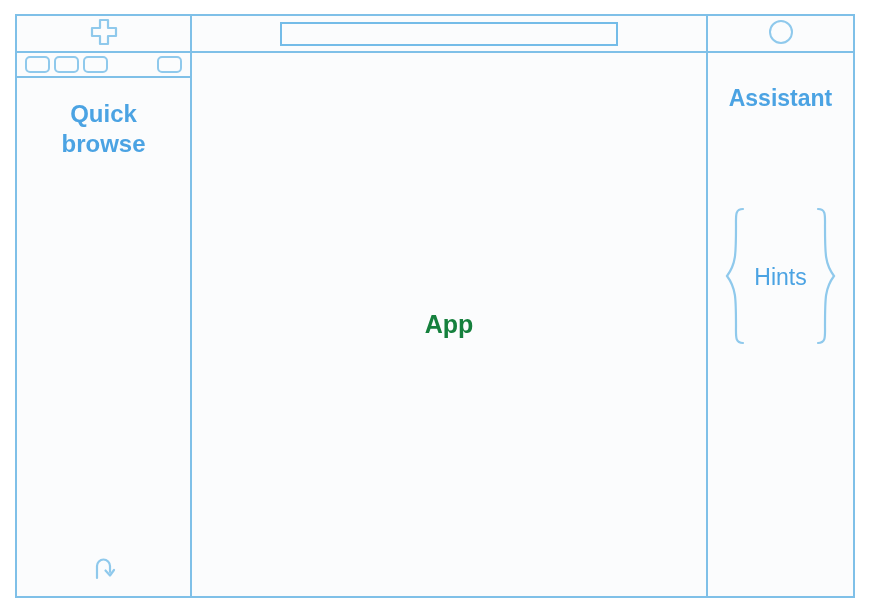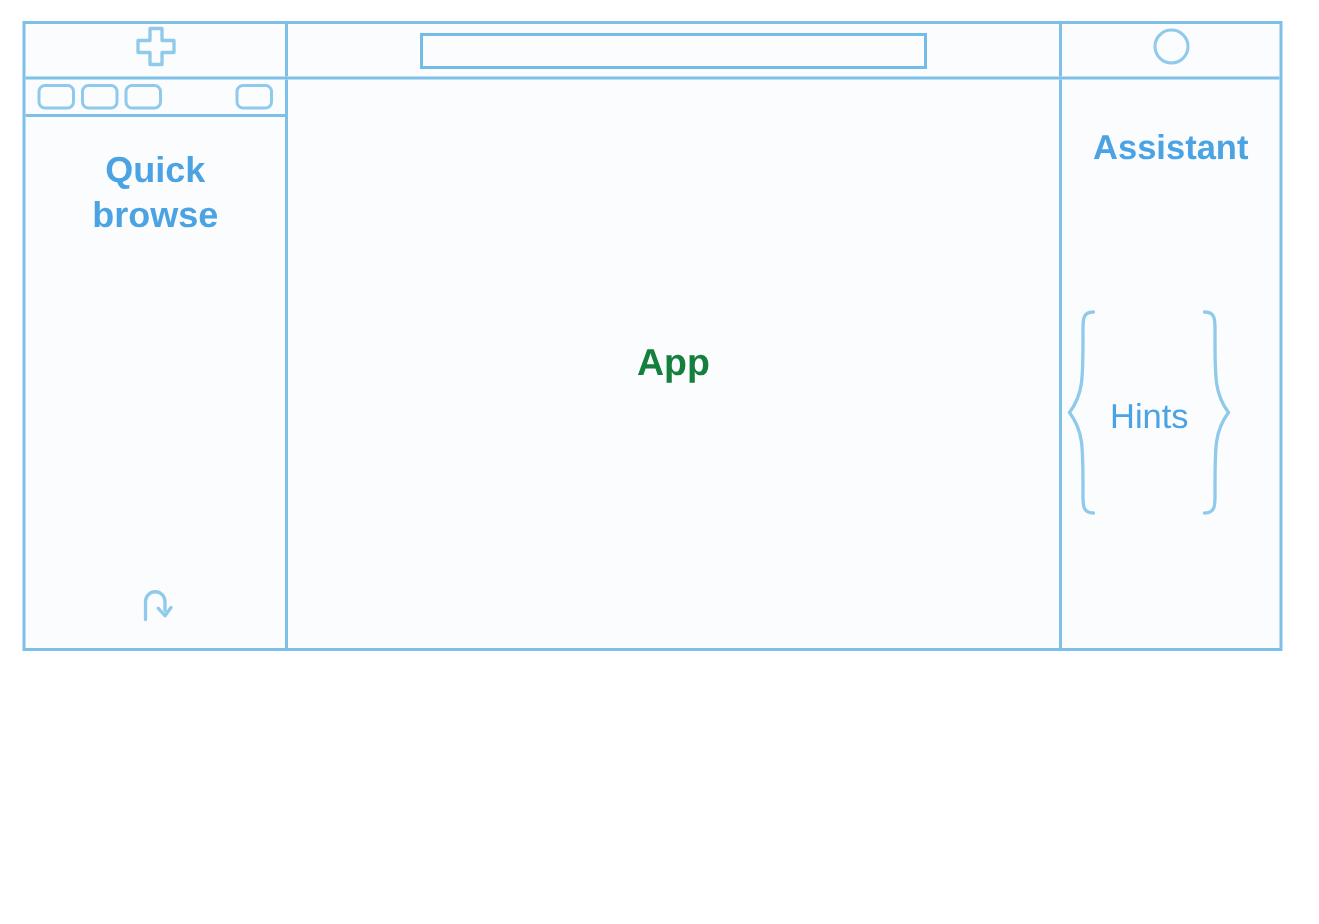--- a/index.html
+++ b/index.html
@@ -14,21 +14,21 @@
     font-family: "Liberation Sans", sans-serif;
     -webkit-font-smoothing: antialiased;
   }
 
   
   .wire {
     position: absolute;
     left: 15px;
     top: 14px;
     width: 840px;
-    height: 420px;
+    height: 584px;
     box-sizing: border-box;
     border: 2px solid #7FC0E8;
     background: #FBFCFD;
     padding-left: 24px;
   }
 
   
   .topbar {
     position: absolute;
     left: 0;
@@ -175,20 +175,21 @@
     white-space: nowrap;
   }
   .hints-block {
     position: absolute;
     top: 152px;
     left: 0;
     width: 100%;
     height: 145px;
     display: flex;
     align-items: center;
+    justify-content: center;
   }
   .brace {
     display: block;
   }
   .hints-label {
     font-size: 23px;
     color: #4BA3E3;
     padding: 0 6px;
   }
 </style>

